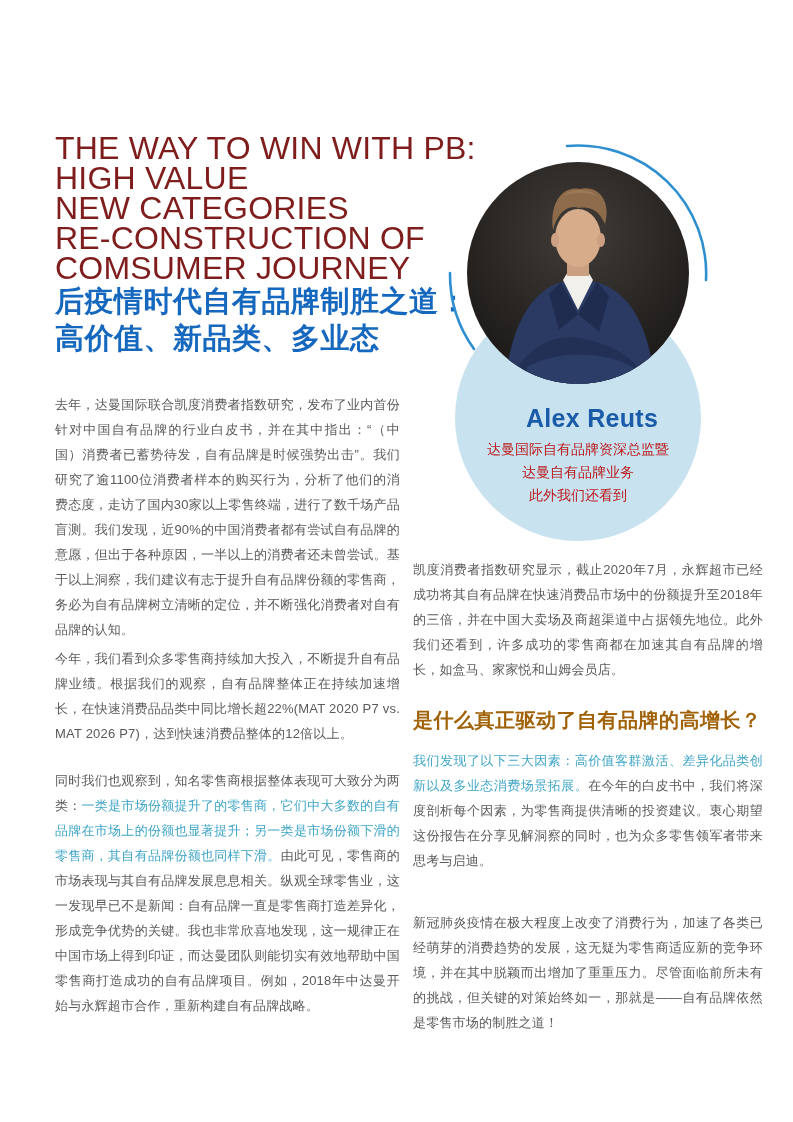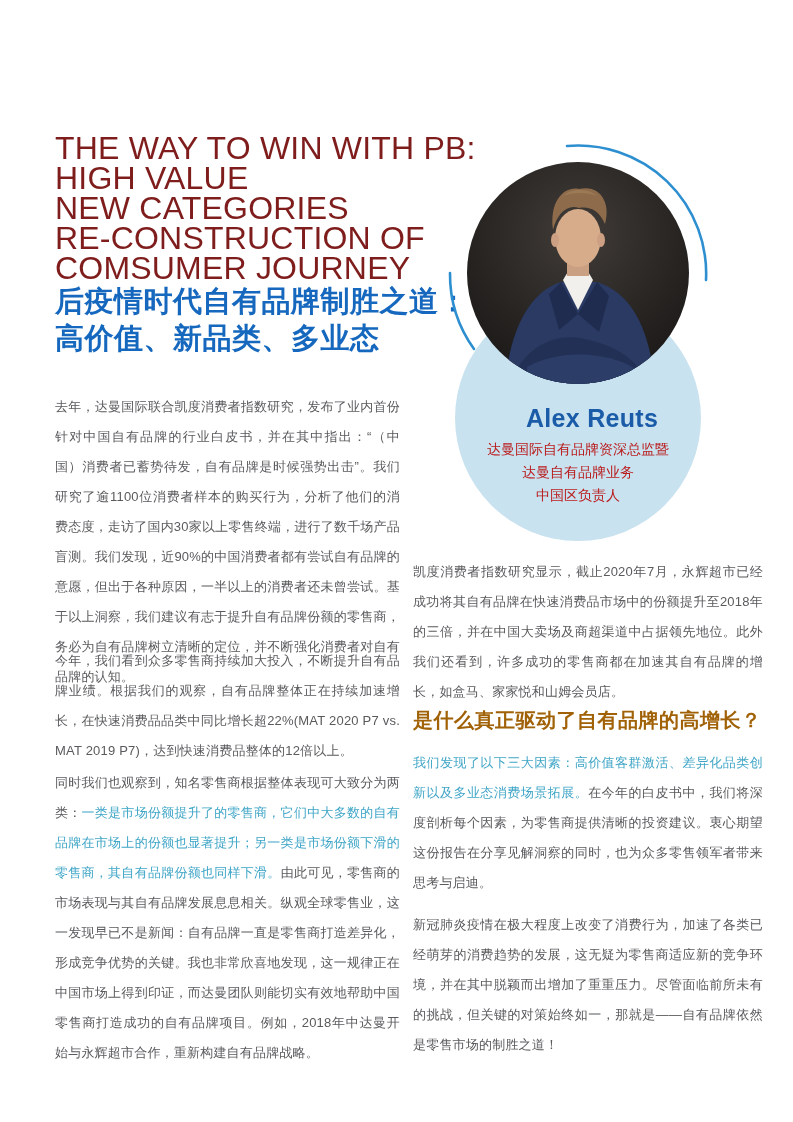--- a/index.html
+++ b/index.html
@@ -35,21 +35,21 @@
     position:absolute; left:455px; top:404px; width:246px; text-align:center;
     font-size:25px; font-weight:bold; color:#1a5ca8; letter-spacing:0.3px;padding-left:28px;
   }
   .cred {
     position:absolute; left:445px; top:438px; width:266px; text-align:center;
     font-size:14px; line-height:23px; color:#b91c1c;
   }
   
   .p {
     position:absolute; width:345px;
-    font-size:13px; line-height:30px; letter-spacing:0.2px;
+    font-size:13px; line-height:25px; letter-spacing:0.2px;
     color:#595a5c; text-align:justify;
   }
   .hl { color:#3fa5c7; }
   #p-l1 { left:55px;  top:392px; }
   #p-l2 { left:55px;  top:646px; }
   #p-l3 { left:55px;  top:768px; }
   #p-r1 { left:413px; top:557px; width:350px; }
   #p-r2 { left:413px; top:748px; width:350px; }
   #p-r3 { left:413px; top:886px; width:350px;margin-top:24px; }
   .heading-r {
@@ -112,25 +112,25 @@
 
   <svg class="arcs" viewBox="430 125 300 245">
     <path d="M 567 146 A 128 128 0 0 1 706 280" fill="none" stroke="#2e8fd0" stroke-width="2.6" stroke-linecap="round"></path>
     <path d="M 450 273 A 128 128 0 0 0 474 349" fill="none" stroke="#2e8fd0" stroke-width="2.6" stroke-linecap="round"></path>
   </svg>
 
   <div class="name">Alex Reuts</div>
   <div class="cred">
     <div>达曼国际自有品牌资深总监暨</div>
     <div>达曼自有品牌业务</div>
-    <div>中国区负责人</div>
+    <div>此外我们还看到</div>
   </div>
 
   <p class="p" id="p-l1">去年，达曼国际联合凯度消费者指数研究，发布了业内首份针对中国自有品牌的行业白皮书，并在其中指出：“（中国）消费者已蓄势待发，自有品牌是时候强势出击”。我们研究了逾1100位消费者样本的购买行为，分析了他们的消费态度，走访了国内30家以上零售终端，进行了数千场产品盲测。我们发现，近90%的中国消费者都有尝试自有品牌的意愿，但出于各种原因，一半以上的消费者还未曾尝试。基于以上洞察，我们建议有志于提升自有品牌份额的零售商，务必为自有品牌树立清晰的定位，并不断强化消费者对自有品牌的认知。</p>
-  <p class="p" id="p-l2">今年，我们看到众多零售商持续加大投入，不断提升自有品牌业绩。根据我们的观察，自有品牌整体正在持续加速增长，在快速消费品品类中同比增长超22%(MAT 2020 P7 vs. MAT 2019 P7)，达到快速消费品整体的12倍以上。</p>
+  <p class="p" id="p-l2">今年，我们看到众多零售商持续加大投入，不断提升自有品牌业绩。根据我们的观察，自有品牌整体正在持续加速增长，在快速消费品品类中同比增长超22%(MAT 2020 P7 vs. MAT 2026 P7)，达到快速消费品整体的12倍以上。</p>
   <p class="p" id="p-l3"><span>同时我们也观察到，知名零售商根据整体表现可大致分为两类：</span><span class="hl">一类是市场份额提升了的零售商，它们中大多数的自有品牌在市场上的份额也显著提升；另一类是市场份额下滑的零售商，其自有品牌份额也同样下滑。</span><span>由此可见，零售商的市场表现与其自有品牌发展息息相关。纵观全球零售业，这一发现早已不是新闻：自有品牌一直是零售商打造差异化，形成竞争优势的关键。我也非常欣喜地发现，这一规律正在中国市场上得到印证，而达曼团队则能切实有效地帮助中国零售商打造成功的自有品牌项目。例如，2018年中达曼开始与永辉超市合作，重新构建自有品牌战略。</span></p>
 
   <p class="p" id="p-r1">凯度消费者指数研究显示，截止2020年7月，永辉超市已经成功将其自有品牌在快速消费品市场中的份额提升至2018年的三倍，并在中国大卖场及商超渠道中占据领先地位。此外我们还看到，许多成功的零售商都在加速其自有品牌的增长，如盒马、家家悦和山姆会员店。</p>
   <h2 class="heading-r">是什么真正驱动了自有品牌的高增长？</h2>
   <p class="p" id="p-r2"><span class="hl">我们发现了以下三大因素：高价值客群激活、差异化品类创新以及多业态消费场景拓展。</span><span>在今年的白皮书中，我们将深度剖析每个因素，为零售商提供清晰的投资建议。衷心期望这份报告在分享见解洞察的同时，也为众多零售领军者带来思考与启迪。</span></p>
   <p class="p" id="p-r3">新冠肺炎疫情在极大程度上改变了消费行为，加速了各类已经萌芽的消费趋势的发展，这无疑为零售商适应新的竞争环境，并在其中脱颖而出增加了重重压力。尽管面临前所未有的挑战，但关键的对策始终如一，那就是——自有品牌依然是零售市场的制胜之道！</p>
 
 </div>
 
 </body></html>

